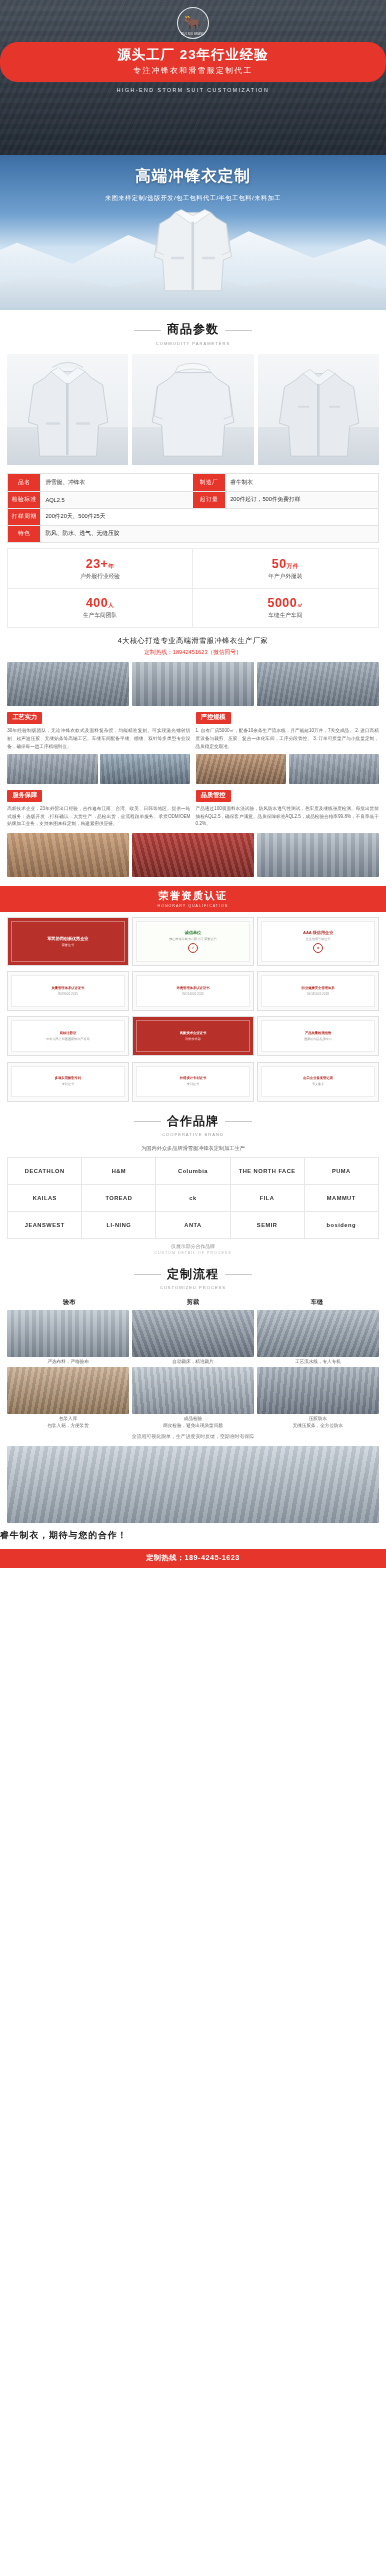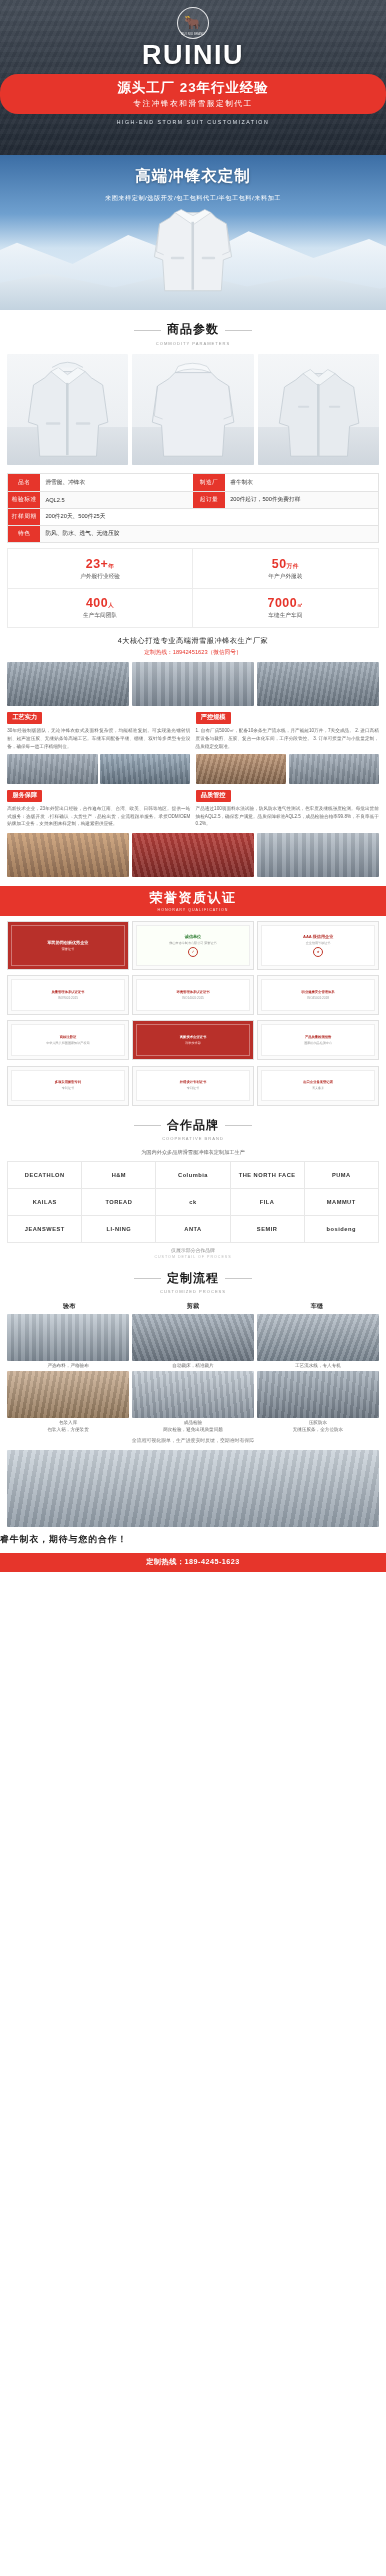--- a/index.html
+++ b/index.html
@@ -207,21 +207,21 @@
   }
   .mini.a { background:repeating-linear-gradient(95deg,rgba(255,255,255,.1) 0 2.6px,rgba(0,0,0,.08) 2.6px 5.2px),linear-gradient(#aab4bf,#737e89); }
   .mini.b { background:repeating-linear-gradient(85deg,rgba(255,255,255,.1) 0 2.6px,rgba(0,0,0,.08) 2.6px 5.2px),linear-gradient(#9fb0bf,#5f6e7c); }
   .mini.c { background:repeating-linear-gradient(105deg,rgba(255,240,220,.14) 0 2.6px,rgba(0,0,0,.08) 2.6px 5.2px),linear-gradient(#c09a7c,#7d6049); }
 
   
   .honor-band {
     margin-top:8.2px;
     background:#e6352b; color:#fff; text-align:center; padding:3.6px 0;
   }
-  .honor-band .cn { font-size:13px; font-weight:bold; letter-spacing:1.5px; }
+  .honor-band .cn { font-size:10px; font-weight:bold; letter-spacing:1.5px; }
   .honor-band .en { font-size:3.6px; letter-spacing:1px; opacity:.85; margin-top:1px; }
 
   .cert-row { display:flex; gap:3.6px; padding:5.2px 7.2px 0; }
   .cert {
     flex:1; border:0.5px solid #e0e0e0; background:#fbfbfb;
     height:49px; padding:3.1px; text-align:center; overflow:hidden;
   }
   .cert .cbody {
     height:100%; border:0.5px solid #eee; background:#fff;
     display:flex; flex-direction:column; align-items:center; justify-content:center;
@@ -299,21 +299,20 @@
 
 <div class="page">
 
   <div class="hero">
     <div class="hero-factory"></div>
     <div class="hero-inner">
       <div class="logo-badge">
         <span class="bull">🐂</span>
         <span class="badge-txt">RUI NIU BRAND</span>
       </div>
-      <div class="brand-en">RUINIU</div>
       <div class="hero-band">
         <div class="l1">源头工厂  23年行业经验</div>
         <div class="l2">专注冲锋衣和滑雪服定制代工</div>
       </div>
       <div class="hero-en">HIGH-END STORM SUIT CUSTOMIZATION</div>
     </div>
   </div>
 
   <div class="snow">
     <div class="mount"></div>
@@ -407,21 +406,21 @@
       </div>
       <div class="adv-cell">
         <div class="adv-num"><span>50</span><small>万件</small></div>
         <div class="adv-txt">年产户外服装</div>
       </div>
       <div class="adv-cell">
         <div class="adv-num"><span>400</span><small>人</small></div>
         <div class="adv-txt">生产车间团队</div>
       </div>
       <div class="adv-cell">
-        <div class="adv-num"><span>7000</span><small>㎡</small></div>
+        <div class="adv-num"><span>5000</span><small>㎡</small></div>
         <div class="adv-txt">车缝生产车间</div>
       </div>
     </div>
 
     <div class="adv-claim">
       <div class="l1">4大核心打造专业高端滑雪服冲锋衣生产厂家</div>
       <div class="l2">定制热线：18942451623（微信同号）</div>
     </div>
   </div>
 

